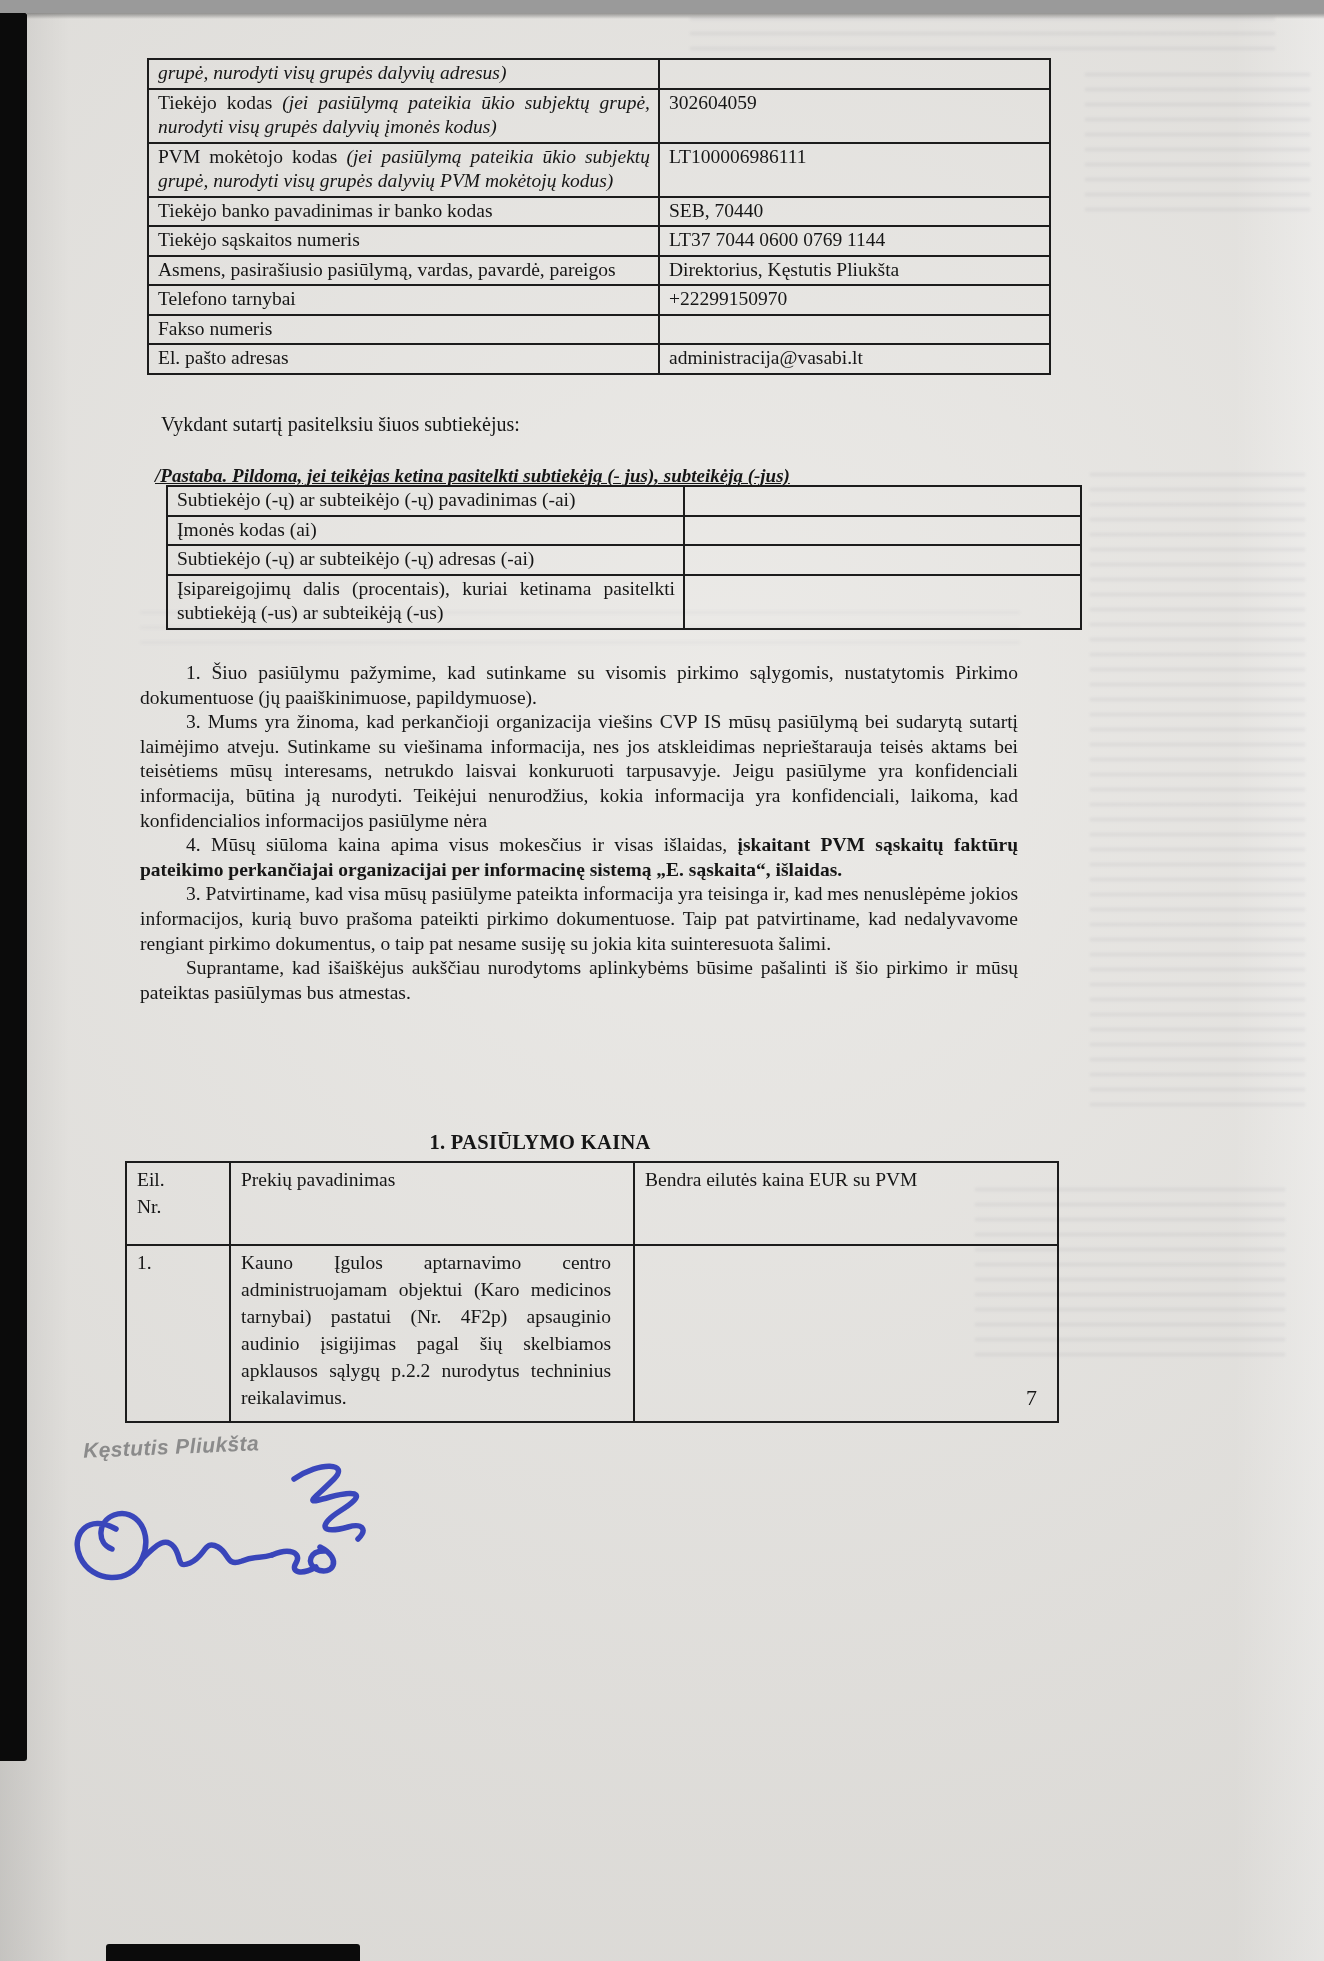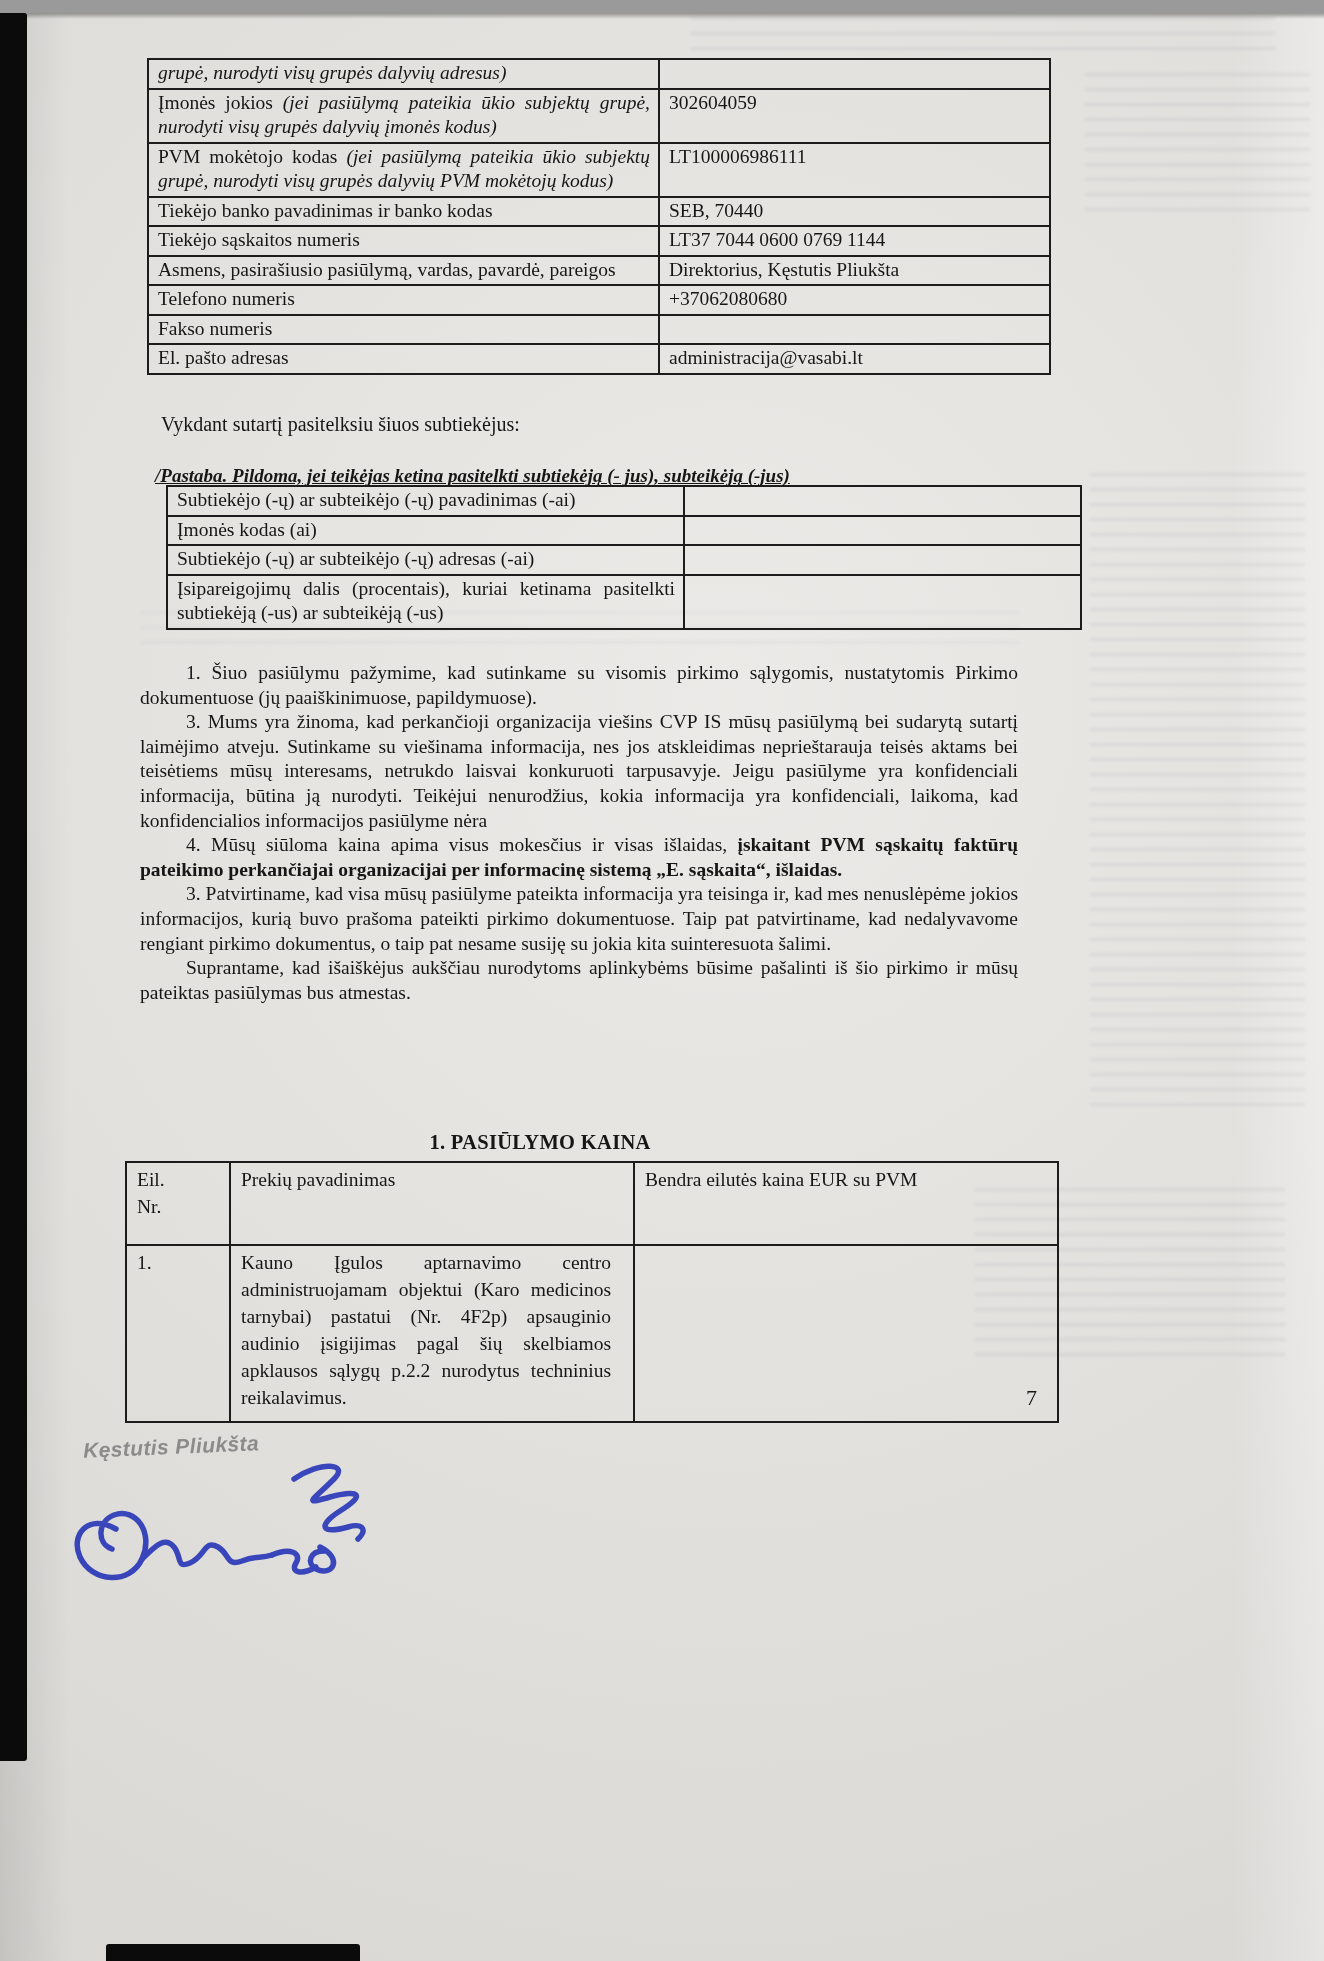--- a/index.html
+++ b/index.html
@@ -94,42 +94,42 @@
   <div class="bleed b4"></div>
   <div class="bleed b5"></div>
 
   <table class="t1">
     <tbody>
         <tr>
       <td class="lab"><span class="it">grupė, nurodyti visų grupės dalyvių adresus)</span></td>
       <td class="val"></td>
     </tr>
     <tr>
-      <td class="lab"><span>Įmonės jokios </span><span class="it">(jei pasiūlymą pateikia ūkio subjektų grupė, nurodyti visų grupės dalyvių įmonės kodus)</span></td>
+      <td class="lab"><span>Tiekėjo kodas </span><span class="it">(jei pasiūlymą pateikia ūkio subjektų grupė, nurodyti visų grupės dalyvių įmonės kodus)</span></td>
       <td class="val">302604059</td>
     </tr>
     <tr>
       <td class="lab"><span>PVM mokėtojo kodas </span><span class="it">(jei pasiūlymą pateikia ūkio subjektų grupė, nurodyti visų grupės dalyvių PVM mokėtojų kodus)</span></td>
       <td class="val">LT100006986111</td>
     </tr>
     <tr>
       <td class="lab">Tiekėjo banko pavadinimas ir banko kodas</td>
       <td class="val">SEB, 70440</td>
     </tr>
     <tr>
       <td class="lab">Tiekėjo sąskaitos numeris</td>
       <td class="val">LT37 7044 0600 0769 1144</td>
     </tr>
     <tr>
       <td class="lab">Asmens, pasirašiusio pasiūlymą, vardas, pavardė, pareigos</td>
       <td class="val">Direktorius, Kęstutis Pliukšta</td>
     </tr>
     <tr>
-      <td class="lab">Telefono numeris</td>
-      <td class="val">+37062080680</td>
+      <td class="lab">Telefono tarnybai</td>
+      <td class="val">+22299150970</td>
     </tr>
     <tr>
       <td class="lab">Fakso numeris</td>
       <td class="val"></td>
     </tr>
     <tr>
       <td class="lab">El. pašto adresas</td>
       <td class="val">administracija@vasabi.lt</td>
     </tr>
   </tbody>

